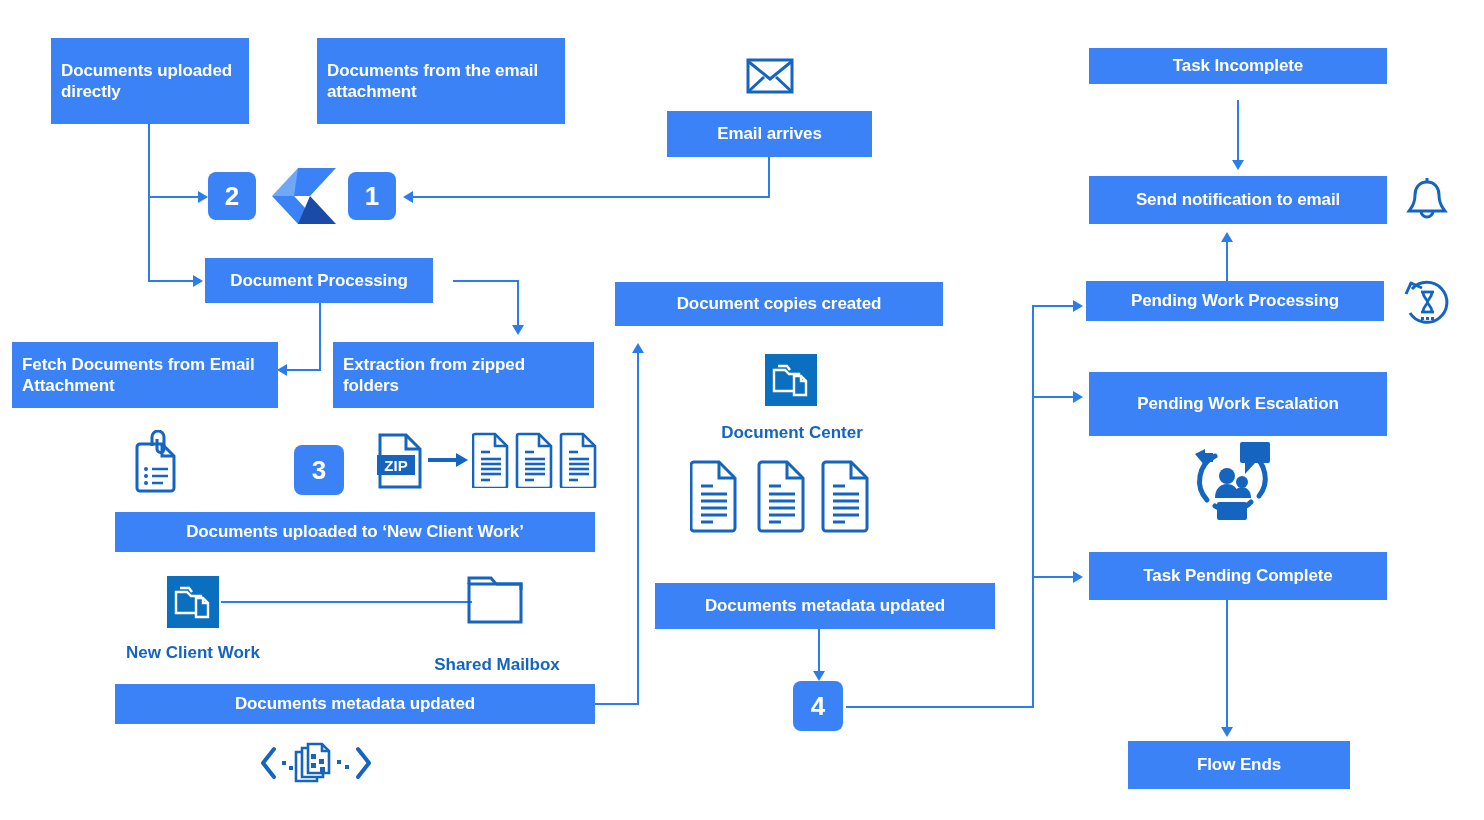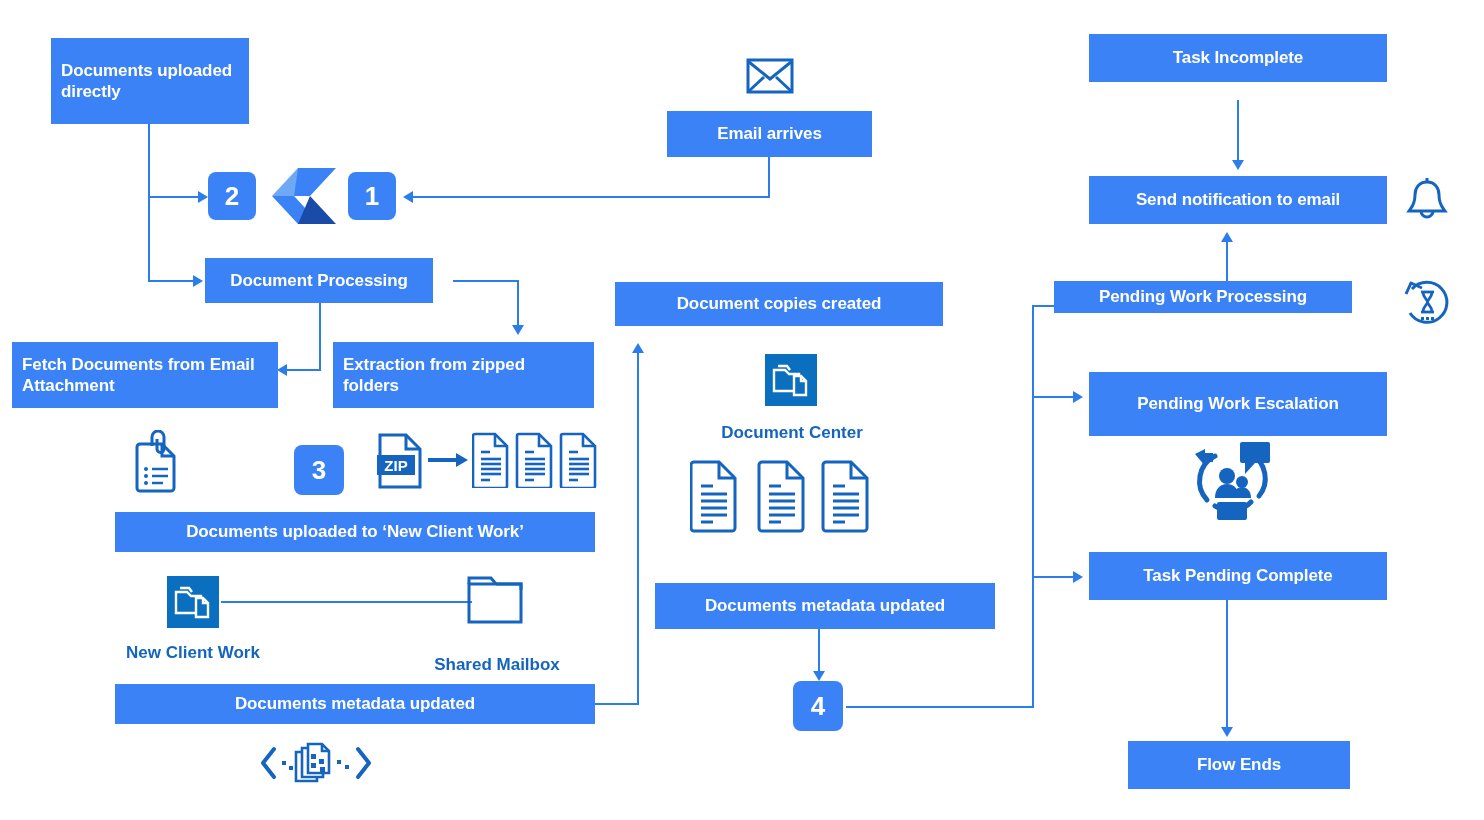--- a/index.html
+++ b/index.html
@@ -68,20 +68,23 @@
 
   <div class="ln vl" style="left:1226px;top:600px;height:130px;"></div>
   <div class="ar ar-d" style="left:1221px;top:727px;"></div>
 
   <div class="ln hl" style="left:221px;top:601px;width:251px;"></div>
 
   <div class="box" style="left:51px;top:38px;width:198px;height:86px;">
     <span>Documents uploaded directly</span>
   </div>
 
+  <div class="box" style="left:317px;top:38px;width:248px;height:86px;">
+    <span>Documents from the email attachment</span>
+  </div>
 
   <div class="box" style="left:667px;top:111px;width:205px;height:46px;">
     <span>Email arrives</span>
   </div>
 
   <div class="box" style="left:205px;top:258px;width:228px;height:45px;">
     <span>Document Processing</span>
   </div>
 
   <div class="box" style="left:12px;top:342px;width:266px;height:66px;">
@@ -101,29 +104,29 @@
   </div>
 
   <div class="box" style="left:615px;top:282px;width:328px;height:44px;">
     <span>Document copies created</span>
   </div>
 
   <div class="box" style="left:655px;top:583px;width:340px;height:46px;">
     <span>Documents metadata updated</span>
   </div>
 
-  <div class="box" style="left:1089px;top:34px;width:298px;height:48px;">
+  <div class="box" style="left:1089px;top:48px;width:298px;height:36px;">
     <span>Task Incomplete</span>
   </div>
 
   <div class="box" style="left:1089px;top:176px;width:298px;height:48px;">
     <span>Send notification to email</span>
   </div>
 
-  <div class="box" style="left:1054px;top:281px;width:298px;height:32px;">
+  <div class="box" style="left:1086px;top:281px;width:298px;height:40px;">
     <span>Pending Work Processing</span>
   </div>
 
   <div class="box" style="left:1089px;top:372px;width:298px;height:64px;">
     <span>Pending Work Escalation</span>
   </div>
 
   <div class="box" style="left:1089px;top:552px;width:298px;height:48px;">
     <span>Task Pending Complete</span>
   </div>

